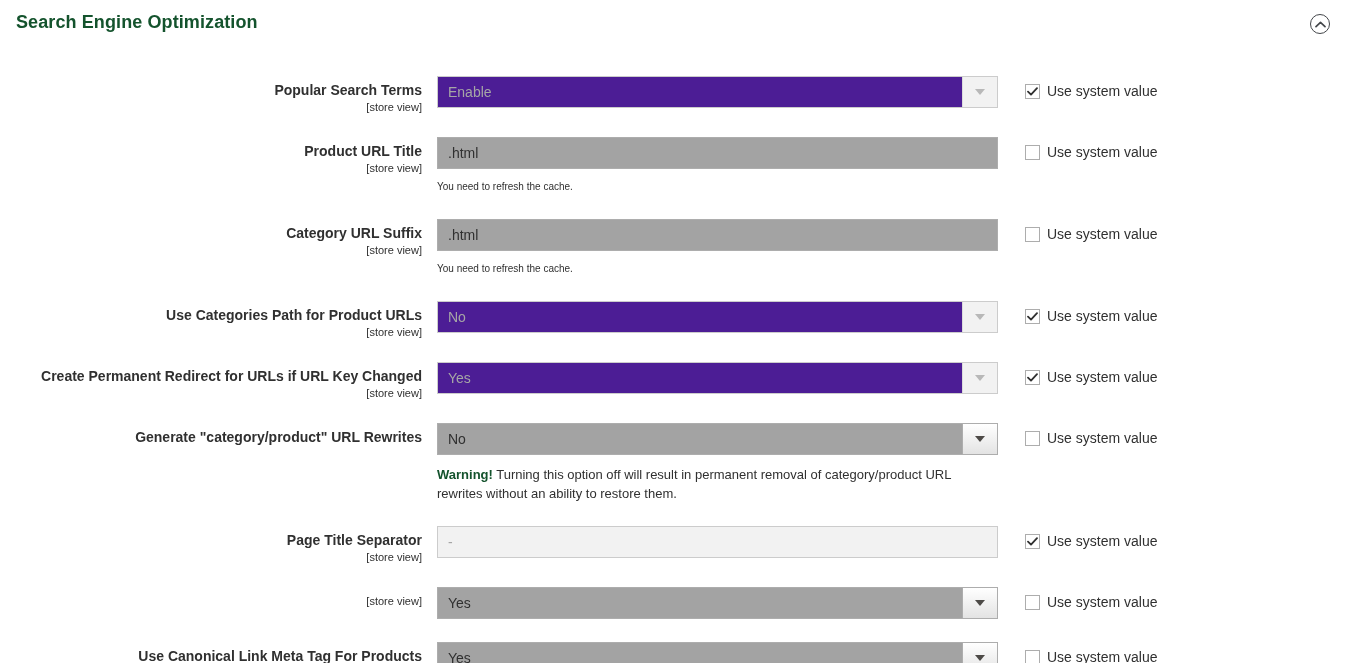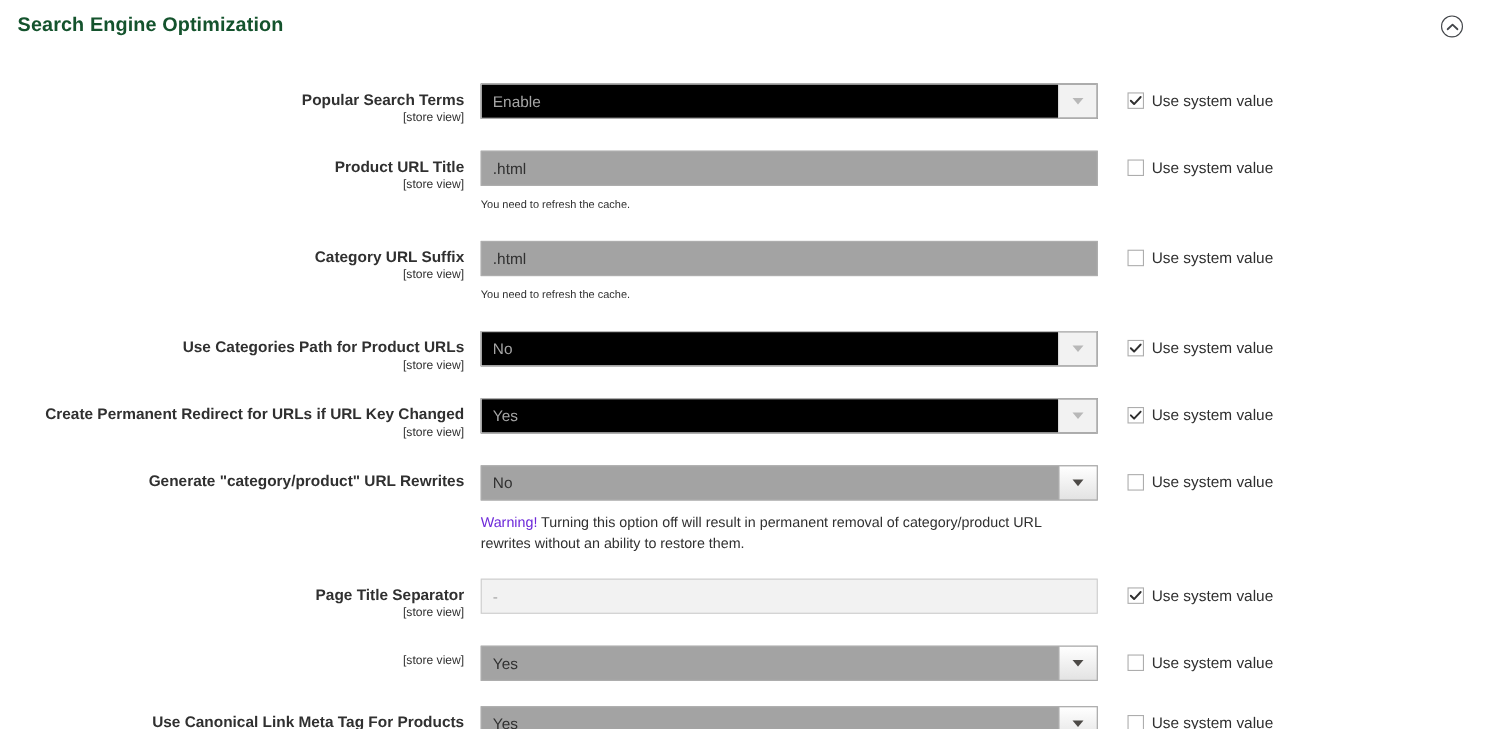--- a/index.html
+++ b/index.html
@@ -122,21 +122,21 @@
     align-items: center;
     justify-content: center;
   }
   .select-ctl .arrow {
     width: 0; height: 0;
     border-left: 5px solid transparent;
     border-right: 5px solid transparent;
     border-top: 6px solid #4d4a47;
   }
   .select-ctl.disabled {
-    background: #000000;
+    background: #4c1d95;
     border-color: #cccccc;
   }
   .select-ctl.disabled .val { color: #a6a6a6; }
   .select-ctl.disabled .arrow-box {
     border-left: 1px solid #dcdcdc;
     background: #f2f2f2;
   }
   .select-ctl.disabled .arrow { border-top-color: #b8b8b8; }
 
   
@@ -148,22 +148,22 @@
     width: 561px;
   }
   .warn {
     font-size: 13px;
     color: #303030;
     line-height: 19px;
     margin-top: 10px;
     width: 556px;
   }
   .warn-lead {
-    color: #6d28d9;
-    font-weight: normal;
+    color: #14532d;
+    font-weight: bold;
   }
 
   
   .sys-col {
     padding-left: 27px;
     padding-top: 7px;
     display: flex;
     align-items: flex-start;
     white-space: nowrap;
   }

